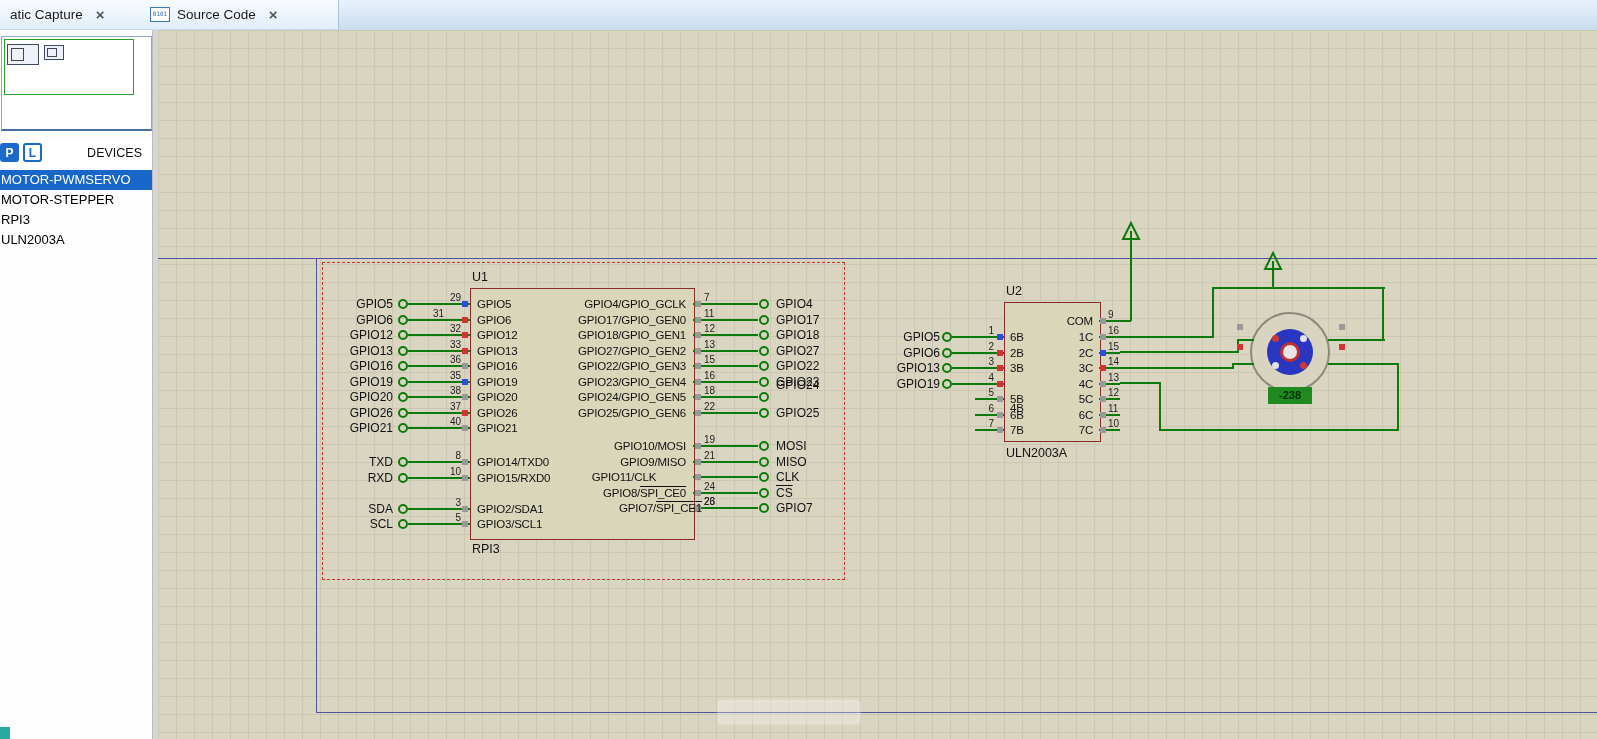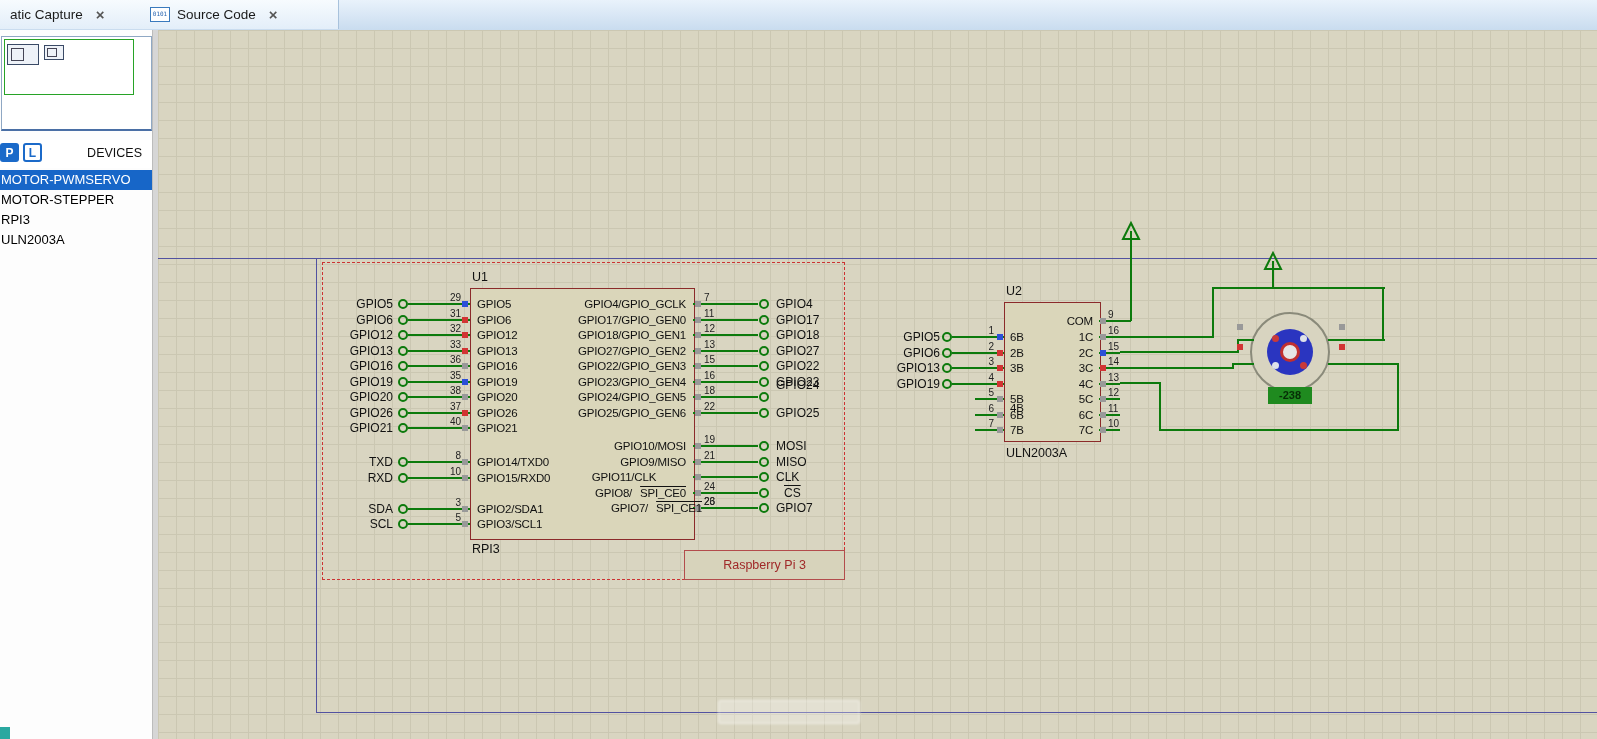--- a/index.html
+++ b/index.html
@@ -57,21 +57,21 @@
   .tagbox span{color:#a02828;font-size:12.5px;}
   .wire{position:absolute;background:var(--wire,#0c7a0c);}
   .term{position:absolute;width:10px;height:10px;box-sizing:border-box;
     border:2px solid var(--wire,#0c7a0c);border-radius:50%;background:transparent;}
   .pnum{position:absolute;font-size:10px;color:#222;white-space:nowrap;}
   .ind{position:absolute;width:6px;height:6px;}
   .ind.blue{background:var(--indb,#2b4fd8);} .ind.red{background:var(--indr,#d23434);}
   .ind.gray{background:var(--indg,#999);}
   .ilabel{position:absolute;font-size:11.5px;color:#111;white-space:nowrap;letter-spacing:-0.2px;}
   .olabel{position:absolute;font-size:12px;color:#111;white-space:nowrap;}
-  .ov{text-decoration:overline;padding-left:8px;}
+  .ov{text-decoration:overline;}
   .pwr{position:absolute;}
 
   
   .motor{position:absolute;left:1092px;top:282px;width:80px;height:80px;border-radius:50%;
     box-sizing:border-box;background:#d8d4c0;border:2px solid #8a8a7a;}
   .rotor{position:absolute;left:1109px;top:299px;width:46px;height:46px;border-radius:50%;background:#2a35c0;}
   .mdot{position:absolute;width:7px;height:7px;border-radius:50%;}
   .hub{position:absolute;left:1122px;top:312px;width:20px;height:20px;box-sizing:border-box;
     border-radius:50%;background:#e6e6e6;border:3px solid #c03030;}
   .motor-val{position:absolute;left:1110px;top:357px;width:44px;height:17px;background:#1f8a1f;
@@ -128,23 +128,20 @@
 
     <div class="sheetline" style="left:0;top:228px;width:1439px;height:1px;"></div>
     <div class="sheetline" style="left:158px;top:228px;width:1px;height:454px;"></div>
     <div class="sheetline" style="left:158px;top:682px;width:1281px;height:1px;"></div>
 
     <div class="sel-rect"></div>
 
     <div class="comp" style="left:312px;top:258px;width:223px;height:250px;"></div>
     <div class="ref" style="left:314px;top:240px;">U1</div>
     <div class="val" style="left:314px;top:512px;">RPI3</div>
-    <div class="tagbox">
-      <span>Raspberry Pi 3</span>
-    </div>
 
     <div class="comp" style="left:846px;top:272px;width:95px;height:138px;"></div>
     <div class="ref" style="left:848px;top:254px;">U2</div>
     <div class="val" style="left:848px;top:416px;">ULN2003A</div>
 
     <div class="motor"></div>
     <div class="rotor"></div>
     <div class="mdot" style="left:1114px;top:305px;background:#c83a3a;"></div>
     <div class="mdot" style="left:1142px;top:305px;background:#dfe2ea;"></div>
     <div class="mdot" style="left:1114px;top:332px;background:#dfe2ea;"></div>
@@ -163,21 +160,21 @@
 
     <div class="watermark-sub"></div>
   <div class="wire" style="position: absolute; left: 250px; top: 273px; width: 62px; height: 2px;"></div>
       <div class="term" style="position: absolute; left: 240px; top: 269px;"></div>
       <div class="pnum" style="position: absolute; top: 262px; width: 28px; left: 275px; text-align: right;">29</div>
       <div class="ind blue" style="position: absolute; left: 304px; top: 271px;"></div>
       <div class="ilabel" style="position: absolute; top: 268px; left: 319px;">GPIO5</div>
       <div class="olabel" style="position: absolute; top: 267px; left: 145px; width: 90px; text-align: right;">GPIO5</div>
       <div class="wire" style="position: absolute; left: 250px; top: 289px; width: 62px; height: 2px;"></div>
       <div class="term" style="position: absolute; left: 240px; top: 285px;"></div>
-      <div class="pnum" style="position: absolute; top: 278px; width: 28px; left: 275px; text-align: right;">31</div>
+      <div class="pnum" style="position: absolute; top: 278px; width: 28px; left: 275px; ">31</div>
       <div class="ind red" style="position: absolute; left: 304px; top: 287px;"></div>
       <div class="ilabel" style="position: absolute; top: 284px; left: 319px;">GPIO6</div>
       <div class="olabel" style="position: absolute; top: 283px; left: 145px; width: 90px; text-align: right;">GPIO6</div>
       <div class="wire" style="position: absolute; left: 250px; top: 304px; width: 62px; height: 2px;"></div>
       <div class="term" style="position: absolute; left: 240px; top: 300px;"></div>
       <div class="pnum" style="position: absolute; top: 293px; width: 28px; left: 275px; text-align: right;">32</div>
       <div class="ind red" style="position: absolute; left: 304px; top: 302px;"></div>
       <div class="ilabel" style="position: absolute; top: 299px; left: 319px;">GPIO12</div>
       <div class="olabel" style="position: absolute; top: 298px; left: 145px; width: 90px; text-align: right;">GPIO12</div>
       <div class="wire" style="position: absolute; left: 250px; top: 320px; width: 62px; height: 2px;"></div>

